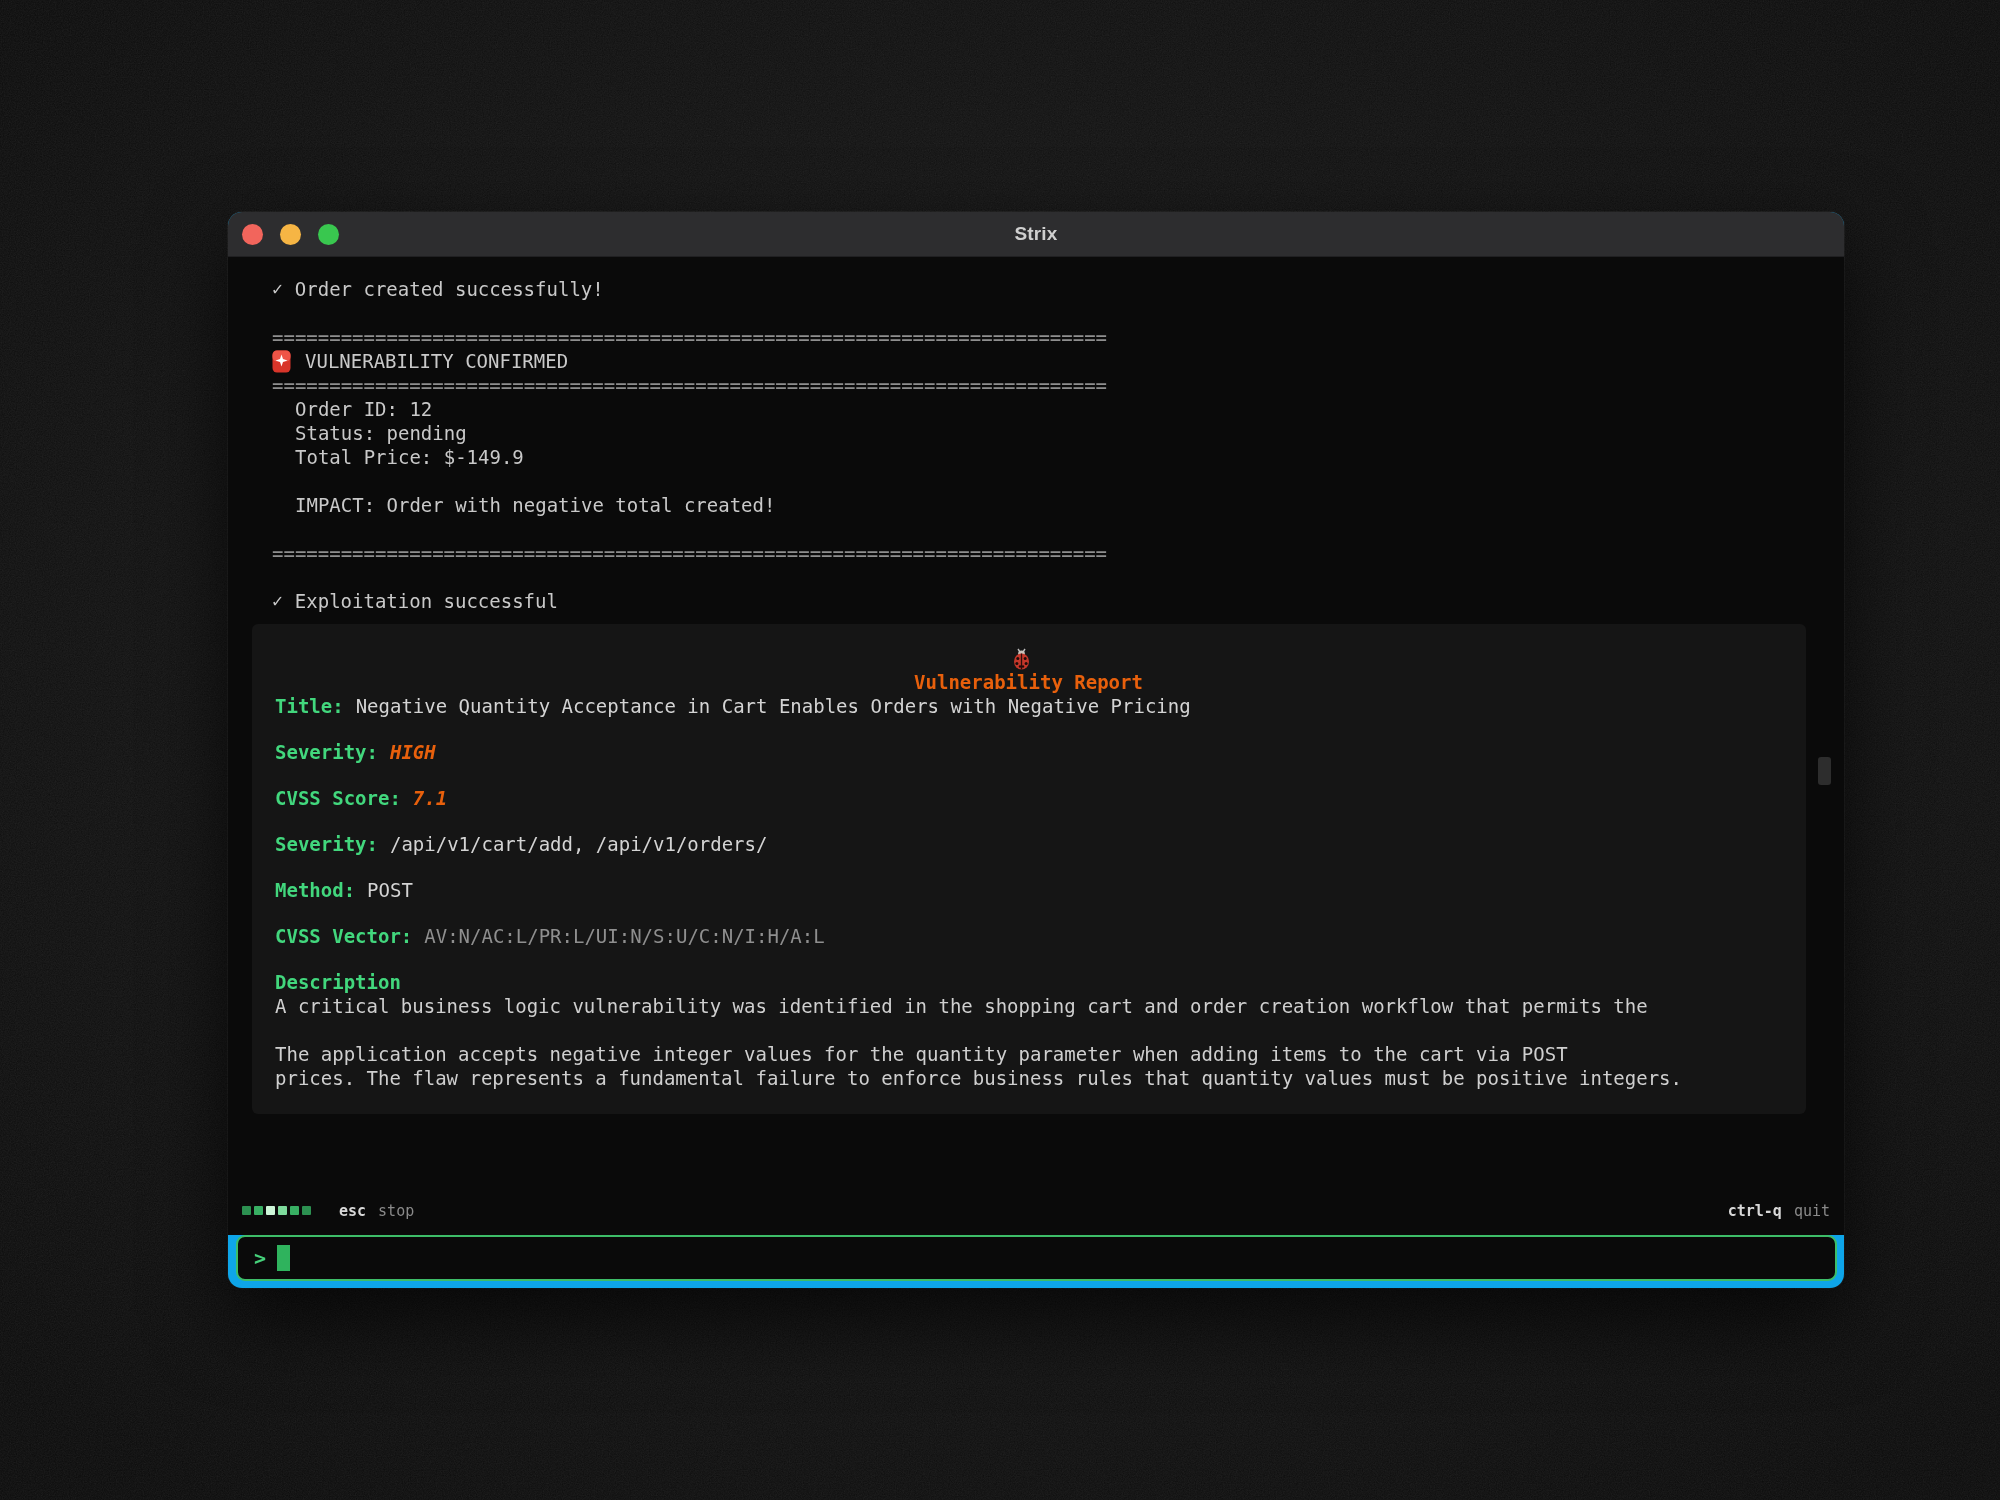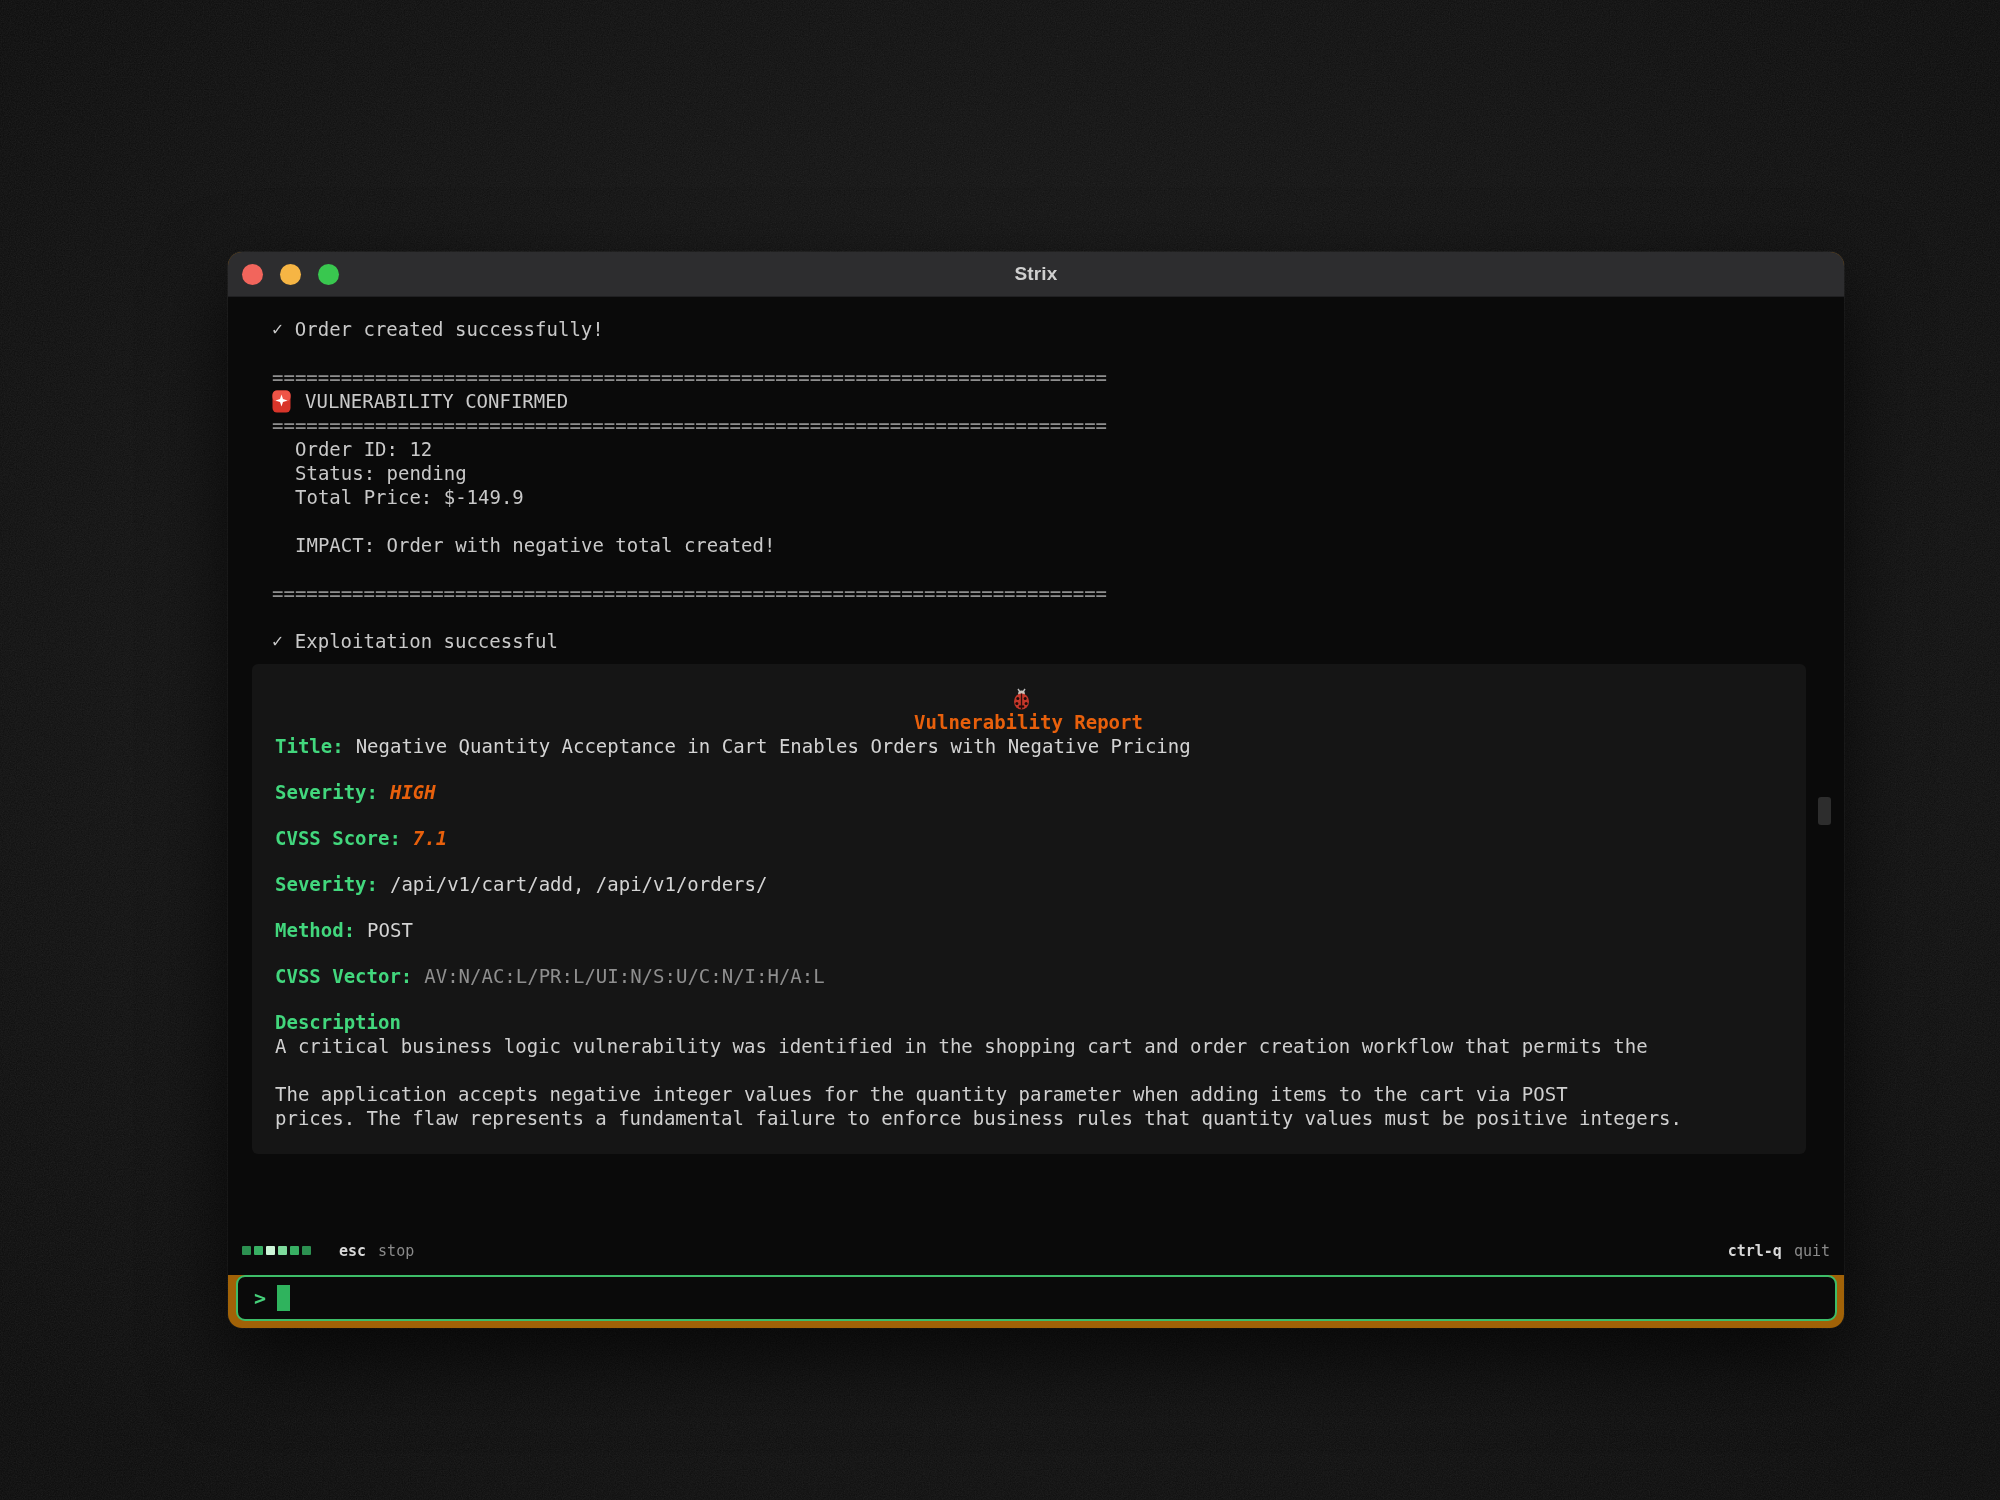--- a/index.html
+++ b/index.html
@@ -7,23 +7,23 @@
   html,body { width:2000px; height:1500px; overflow:hidden; }
   body {
     background: radial-gradient(ellipse 1400px 1000px at 50% 45%, #1a1a1a 0%, #121212 55%, #0c0c0c 100%);
     font-family: "DejaVu Sans Mono","Liberation Mono",monospace;
   }
   .noise { position:fixed; inset:0; width:100%; height:100%; z-index:0; opacity:.10; pointer-events:none; }
 
   
   .window {
     position:absolute; left:228px; top:212px; width:1616px; height:1076px; z-index:1;
-    border-radius:14px; overflow:hidden; background:#a16207;
+    border-radius:14px; overflow:hidden; background:#0ea5e9;
     box-shadow: 0 30px 80px rgba(0,0,0,.70), 0 0 0 1px rgba(255,255,255,.05);
-    display:flex; flex-direction:column;margin-top:40px;
+    display:flex; flex-direction:column;
   }
   .titlebar {
     height:45px; flex:0 0 45px; background:#2d2d2f; position:relative;
     display:flex; align-items:center; padding-left:14px; border-bottom:1px solid #202022;
   }
   .lights { display:flex; gap:17px; }
   .light { width:21px; height:21px; border-radius:50%; border:none; cursor:default; }
   .light.red    { background:#f2655c; }
   .light.yellow { background:#f6b544; }
   .light.green  { background:#39c74f; }

